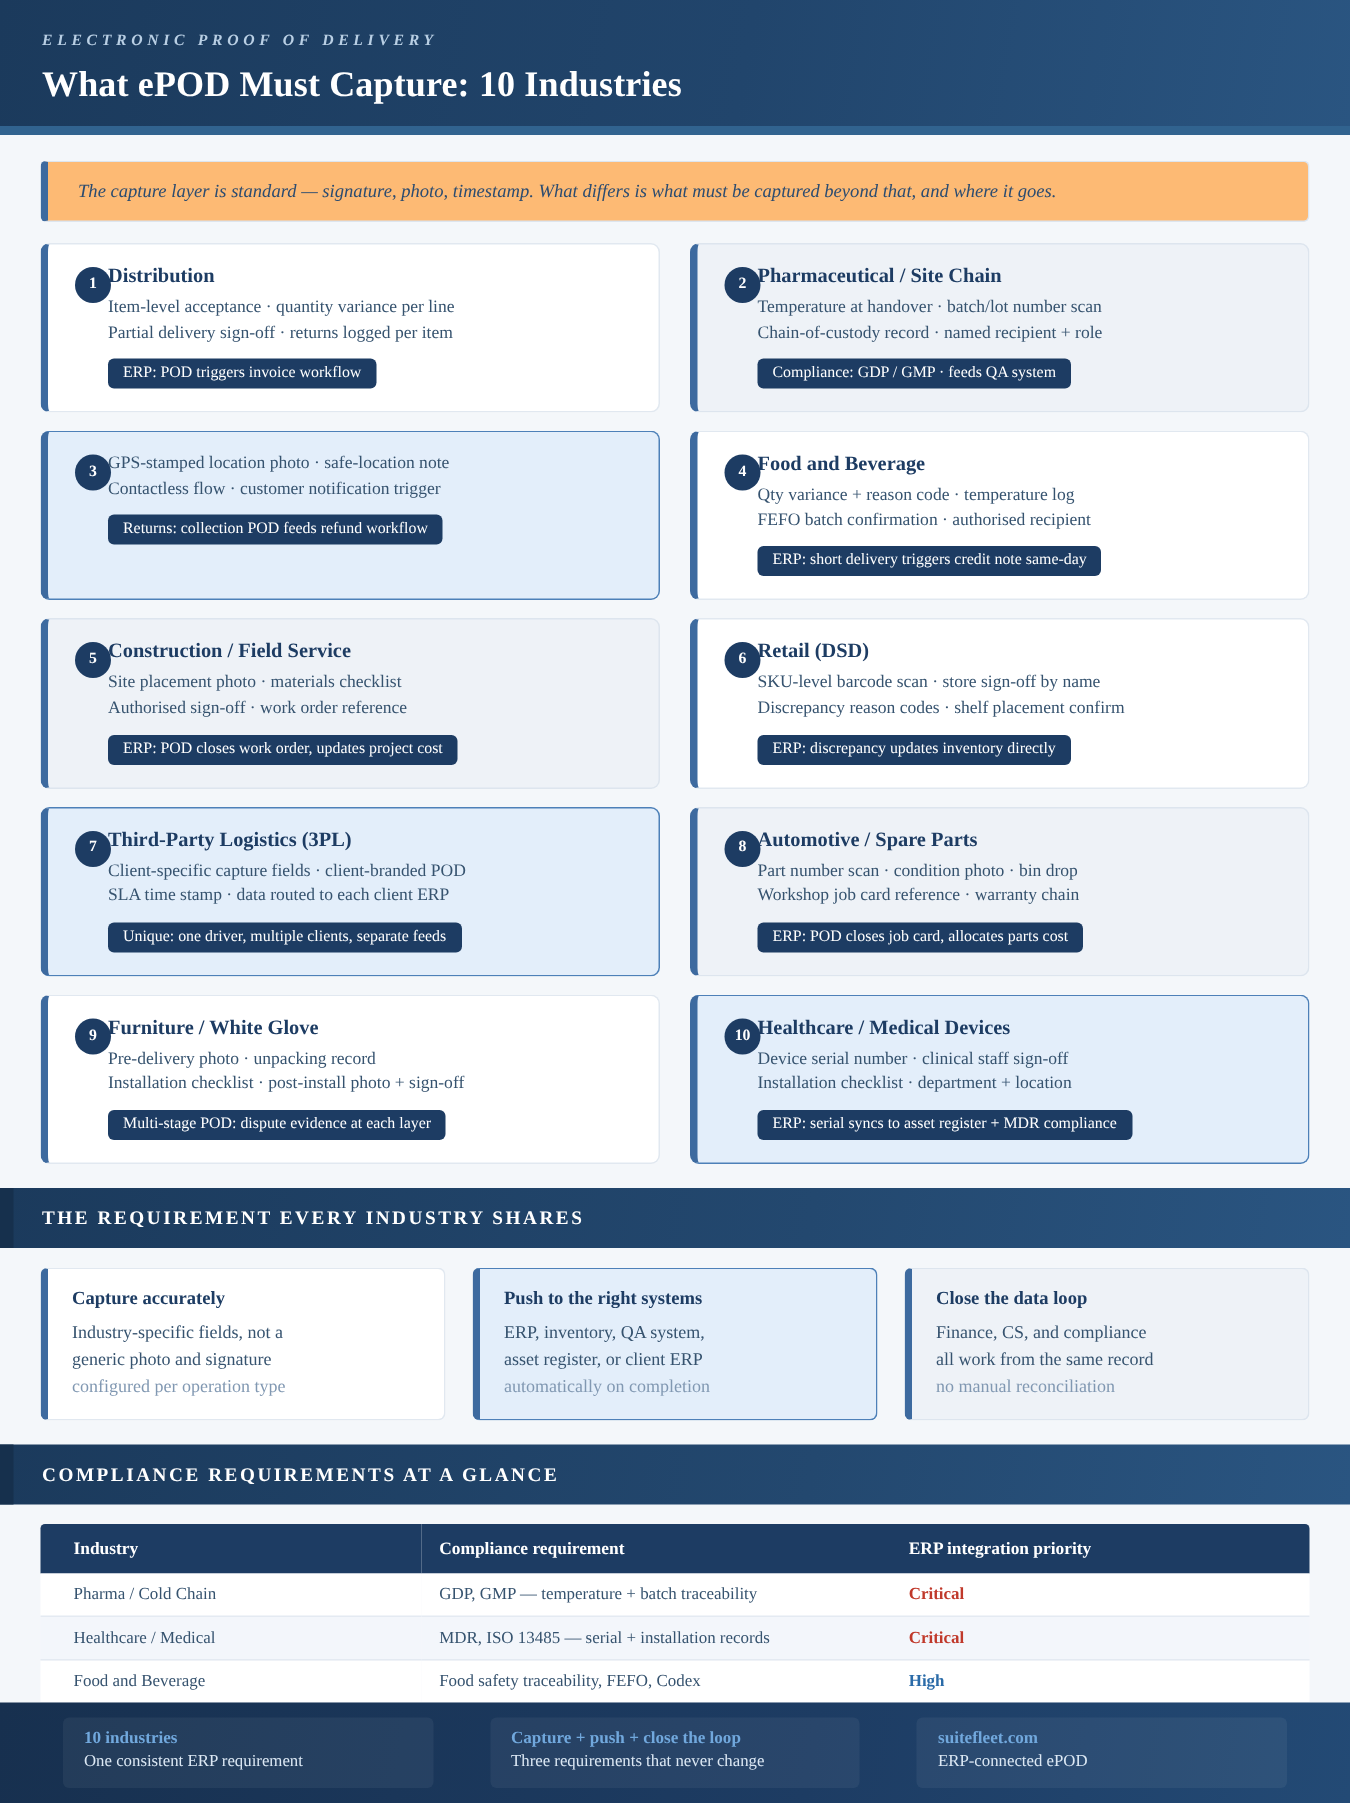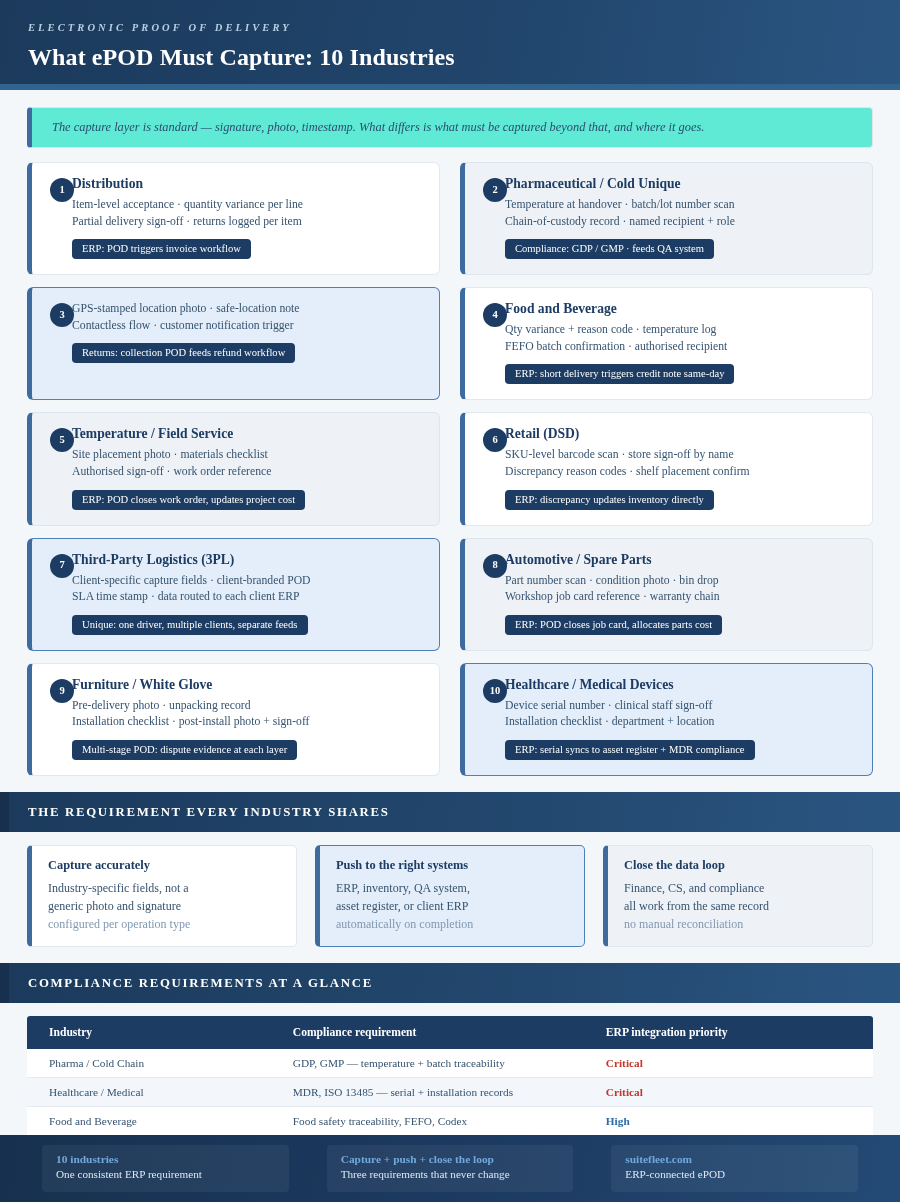--- a/index.html
+++ b/index.html
@@ -39,21 +39,21 @@
     margin-top: 11px;
     font-size: 24px;
     font-weight: bold;
     color: #ffffff;
     letter-spacing: 0.1px;
   }
 
   
   .lead-wrap { padding: 17px 27px 0 27px; }
   .lead {
-    background: #5eead4;
+    background: #fdba74;
     border: 1px solid #dde5ee;
     border-left: 5px solid #3d6a9f;
     border-radius: 4px;
     padding: 12px 16px 12px 20px;
   }
   .lead-text {
     font-style: italic;
     font-size: 12.4px;
     color: #2c4c70;
   }
@@ -230,24 +230,24 @@
 </div>
 
 <div class="lead-wrap">
   <div class="lead">
     <div class="lead-text">The capture layer is standard — signature, photo, timestamp. What differs is what must be captured beyond that, and where it goes.</div>
   </div>
 </div>
 
 <div class="grid" id="card-grid">
     <div class="card tone-white"><div class="badge">1</div><div class="card-title">Distribution</div><div class="card-line">Item-level acceptance · quantity variance per line</div><div class="card-line">Partial delivery sign-off · returns logged per item</div><div class="pill">ERP: POD triggers invoice workflow</div></div>
-    <div class="card tone-grey"><div class="badge">2</div><div class="card-title">Pharmaceutical / Cold Unique</div><div class="card-line">Temperature at handover · batch/lot number scan</div><div class="card-line">Chain-of-custody record · named recipient + role</div><div class="pill">Compliance: GDP / GMP · feeds QA system</div></div>
+    <div class="card tone-grey"><div class="badge">2</div><div class="card-title">Pharmaceutical / Site Chain</div><div class="card-line">Temperature at handover · batch/lot number scan</div><div class="card-line">Chain-of-custody record · named recipient + role</div><div class="pill">Compliance: GDP / GMP · feeds QA system</div></div>
     <div class="card tone-accent"><div class="badge">3</div><div class="card-line">GPS-stamped location photo · safe-location note</div><div class="card-line">Contactless flow · customer notification trigger</div><div class="pill">Returns: collection POD feeds refund workflow</div></div>
     <div class="card tone-white"><div class="badge">4</div><div class="card-title">Food and Beverage</div><div class="card-line">Qty variance + reason code · temperature log</div><div class="card-line">FEFO batch confirmation · authorised recipient</div><div class="pill">ERP: short delivery triggers credit note same-day</div></div>
-    <div class="card tone-grey"><div class="badge">5</div><div class="card-title">Temperature / Field Service</div><div class="card-line">Site placement photo · materials checklist</div><div class="card-line">Authorised sign-off · work order reference</div><div class="pill">ERP: POD closes work order, updates project cost</div></div>
+    <div class="card tone-grey"><div class="badge">5</div><div class="card-title">Construction / Field Service</div><div class="card-line">Site placement photo · materials checklist</div><div class="card-line">Authorised sign-off · work order reference</div><div class="pill">ERP: POD closes work order, updates project cost</div></div>
     <div class="card tone-white"><div class="badge">6</div><div class="card-title">Retail (DSD)</div><div class="card-line">SKU-level barcode scan · store sign-off by name</div><div class="card-line">Discrepancy reason codes · shelf placement confirm</div><div class="pill">ERP: discrepancy updates inventory directly</div></div>
     <div class="card tone-accent"><div class="badge">7</div><div class="card-title">Third-Party Logistics (3PL)</div><div class="card-line">Client-specific capture fields · client-branded POD</div><div class="card-line">SLA time stamp · data routed to each client ERP</div><div class="pill">Unique: one driver, multiple clients, separate feeds</div></div>
     <div class="card tone-grey"><div class="badge">8</div><div class="card-title">Automotive / Spare Parts</div><div class="card-line">Part number scan · condition photo · bin drop</div><div class="card-line">Workshop job card reference · warranty chain</div><div class="pill">ERP: POD closes job card, allocates parts cost</div></div>
     <div class="card tone-white"><div class="badge">9</div><div class="card-title">Furniture / White Glove</div><div class="card-line">Pre-delivery photo · unpacking record</div><div class="card-line">Installation checklist · post-install photo + sign-off</div><div class="pill">Multi-stage POD: dispute evidence at each layer</div></div>
     <div class="card tone-accent"><div class="badge">10</div><div class="card-title">Healthcare / Medical Devices</div><div class="card-line">Device serial number · clinical staff sign-off</div><div class="card-line">Installation checklist · department + location</div><div class="pill">ERP: serial syncs to asset register + MDR compliance</div></div>
   </div>
 
 <div class="band">
   <div class="band-title">The Requirement Every Industry Shares</div>
 </div>

